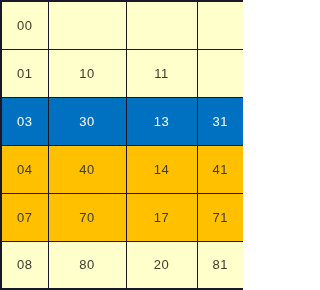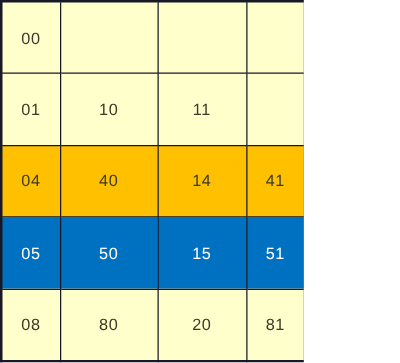--- a/index.html
+++ b/index.html
@@ -68,31 +68,37 @@
         <td class="fill-cream txt-dark"></td>
         <td class="fill-cream txt-dark"></td>
         <td class="fill-cream txt-dark"></td>
       </tr>
       <tr class="row-cream">
         <td class="fill-cream txt-dark">01</td>
         <td class="fill-cream txt-dark">10</td>
         <td class="fill-cream txt-dark">11</td>
         <td class="fill-cream txt-dark"></td>
       </tr>
+      <tr class="row-blue">
+        <td class="fill-blue txt-light">03</td>
+        <td class="fill-blue txt-light">30</td>
+        <td class="fill-blue txt-light">13</td>
+        <td class="fill-blue txt-light">31</td>
+      </tr>
       <tr class="row-orange">
         <td class="fill-orange txt-dark">04</td>
         <td class="fill-orange txt-dark">40</td>
         <td class="fill-orange txt-dark">14</td>
         <td class="fill-orange txt-dark">41</td>
       </tr>
-      <tr class="row-blue">
-        <td class="fill-blue txt-light">05</td>
-        <td class="fill-blue txt-light">50</td>
-        <td class="fill-blue txt-light">15</td>
-        <td class="fill-blue txt-light">51</td>
+      <tr class="row-orange">
+        <td class="fill-orange txt-dark">07</td>
+        <td class="fill-orange txt-dark">70</td>
+        <td class="fill-orange txt-dark">17</td>
+        <td class="fill-orange txt-dark">71</td>
       </tr>
       <tr class="row-cream">
         <td class="fill-cream txt-dark">08</td>
         <td class="fill-cream txt-dark">80</td>
         <td class="fill-cream txt-dark">20</td>
         <td class="fill-cream txt-dark">81</td>
       </tr>
     </tbody>
 </table>
 

